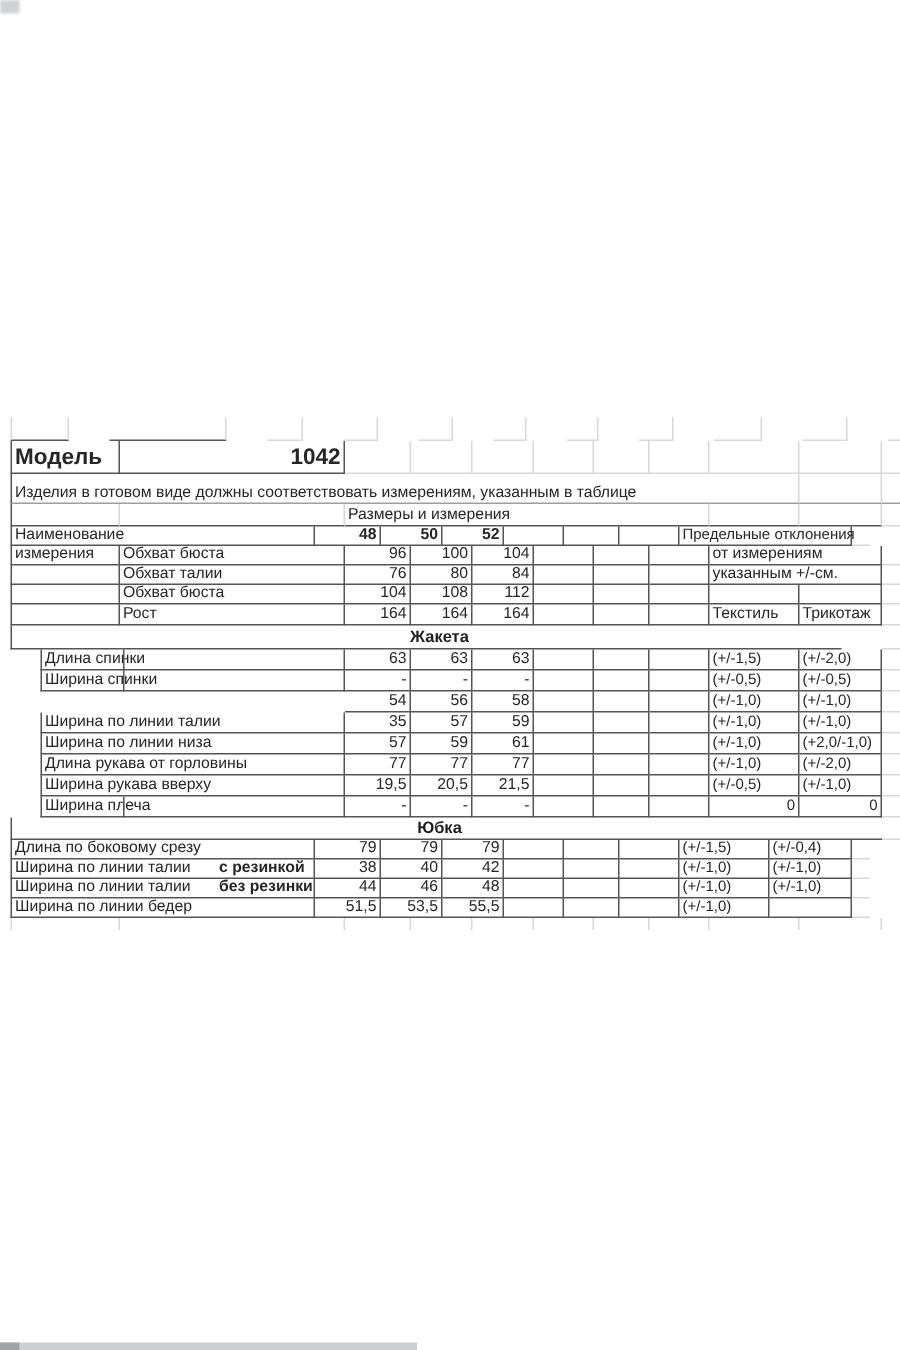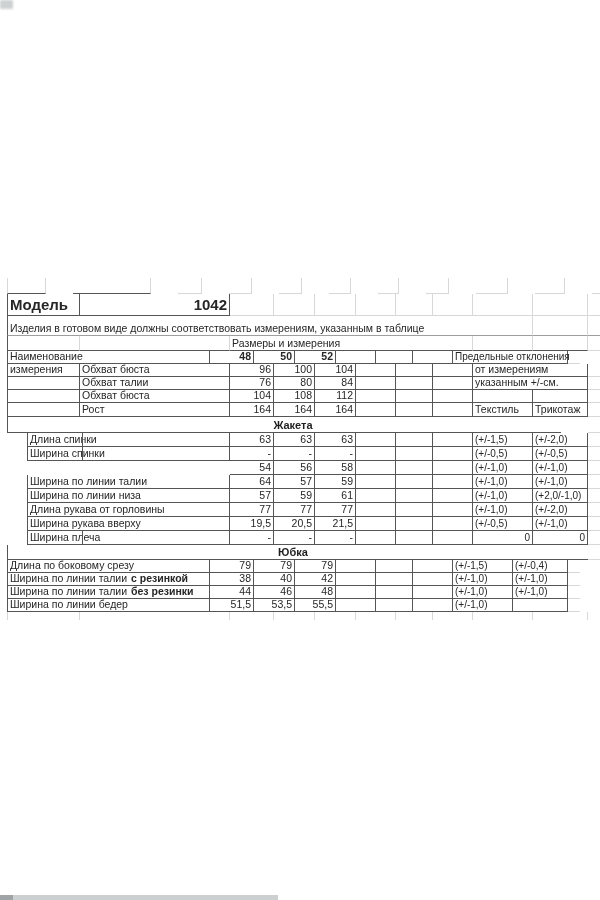--- a/index.html
+++ b/index.html
@@ -34,21 +34,21 @@
   .wi{width:60px;}.wj{width:55px;}.wk{width:12px;}
   .wch{width:243px;}.wah{width:466px;}.wij{width:115px;}.wall{width:581px;}
   
   .h8{height:8px;}.h13{height:13px;}.h14{height:14px;justify-content:flex-end;}.h15{height:15px;}
   .h16{height:16px;gap:27px;}.h20{height:20px;}.h22{height:22px;}
   
   .num{justify-content:flex-end;}
   .b{font-weight:bold;}
   .fs10{font-size:10px;}
   .model{font-size:15px;line-height:14px;padding-bottom:3px;}
-  .gap{margin-left:4px;font-weight:bold;}
+  .gap{margin-left:19px;font-weight:bold;}
   .sec-label{position:absolute;left:223px;width:126px;bottom:2px;text-align:center;
              font-weight:bold;font-size:11px;line-height:11px;color:#1f1f1f;}
   .div84{position:absolute;left:75px;top:0;height:100%;width:0;border-left:1px solid #555;}
 </style>
 </head>
 <body>
 
 <div class="page">
   <div class="corner-mark"></div>
 
@@ -205,21 +205,21 @@
       <i class="c wf rd bd"></i>
         <i class="c wg rd bd"></i>
         <i class="c wh rd bd"></i>
       <div class="c wi rd bd fs10">(+/-1,0)</div>
       <div class="c wj rd bd fs10">(+/-1,0)</div>
       <i class="c wk rn"></i>
     </div>
 
     <div class="row h14">
       <div class="c wab ld rd bd">Ширина по линии талии</div>
-      <div class="c wc rd bd num">64</div>
+      <div class="c wc rd bd num">35</div>
       <div class="c wd rd bd num">57</div>
       <div class="c we rd bd num">59</div>
       <i class="c wf rd bd"></i>
         <i class="c wg rd bd"></i>
         <i class="c wh rd bd"></i>
       <div class="c wi rd bd fs10">(+/-1,0)</div>
       <div class="c wj rd bd fs10">(+/-1,0)</div>
       <i class="c wk rn"></i>
     </div>
 

